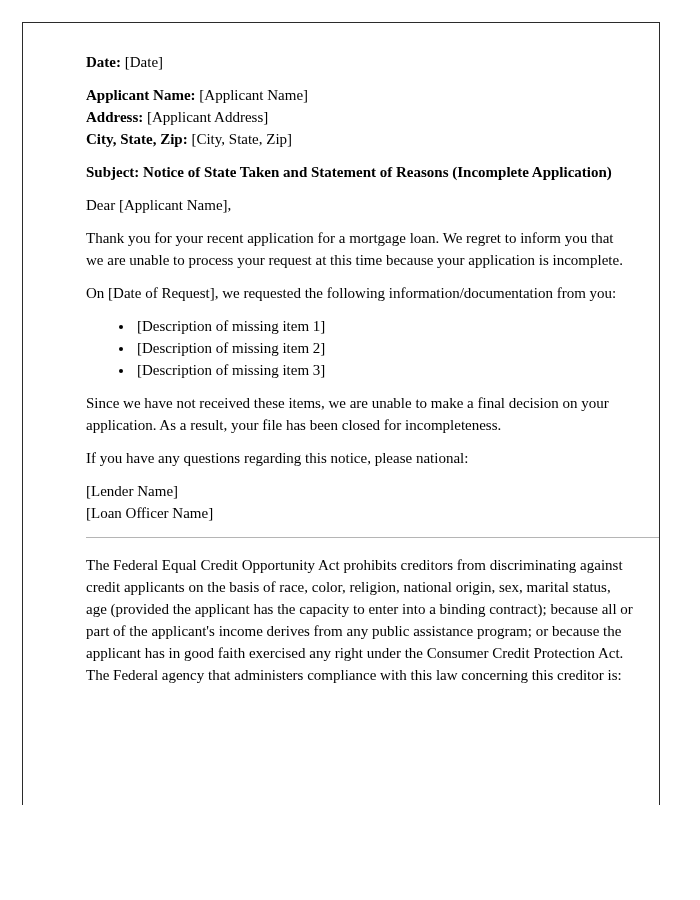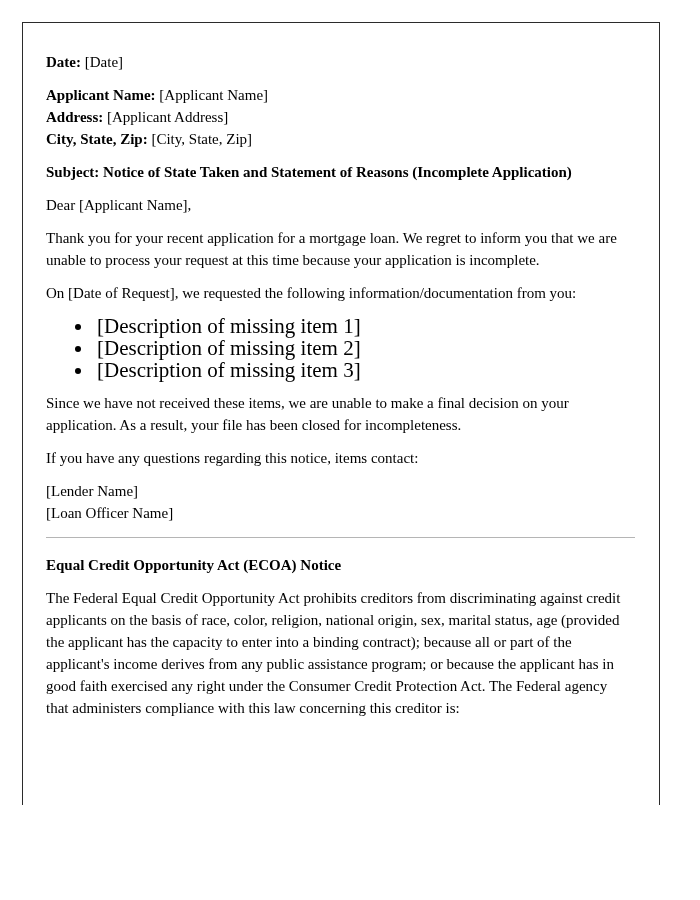--- a/index.html
+++ b/index.html
@@ -20,20 +20,21 @@
     position: absolute;
     left: 22px;
     top: 22px;
     width: 638px;
     height: 783px;
     border: 1.5px solid #2b2b2b;
     border-bottom: none;
     box-sizing: border-box;
     background: #ffffff;
     overflow: hidden;
+    padding-left: 40px;
   }
 
   .content {
     padding: 28px 26px 0 23px;
     box-sizing: border-box;
   }
 
   p, .line, h2 {
     margin: 0;
     font-size: 15px;
@@ -64,21 +65,21 @@
     font-weight: bold;
     margin-bottom: 11px;
   }
 
   ul.missing-items {
     margin: 0 0 11px 0;
     padding-left: 48px;
     list-style-type: disc;
   }
   ul.missing-items li {
-    font-size: 21px;
+    font-size: 15px;
     line-height: 22px;
     padding-left: 3px;
   }
 
   hr.divider {
     border: none;
     border-top: 1px solid #b5b5b5;
     margin: 13px 0 16px 0;
     width: 589px;
   }
@@ -106,28 +107,27 @@
     <p class="para">On [Date of Request], we requested the following information/documentation from you:</p>
 
     <ul class="missing-items">
       <li>[Description of missing item 1]</li>
       <li>[Description of missing item 2]</li>
       <li>[Description of missing item 3]</li>
     </ul>
 
     <p class="para">Since we have not received these items, we are unable to make a final decision on your application. As a result, your file has been closed for incompleteness.</p>
 
-    <p class="para">If you have any questions regarding this notice, items contact:</p>
+    <p class="para">If you have any questions regarding this notice, please national:</p>
 
     <div class="block">
       <div class="line">[Lender Name]</div>
       <div class="line">[Loan Officer Name]</div>
     </div>
 
     <hr class="divider">
 
-    <h2 class="section-heading">Equal Credit Opportunity Act (ECOA) Notice</h2>
 
     <p class="para">The Federal Equal Credit Opportunity Act prohibits creditors from discriminating against credit applicants on the basis of race, color, religion, national origin, sex, marital status, age (provided the applicant has the capacity to enter into a binding contract); because all or part of the applicant's income derives from any public assistance program; or because the applicant has in good faith exercised any right under the Consumer Credit Protection Act. The Federal agency that administers compliance with this law concerning this creditor is:</p>
 
 
   </div>
 </div>
 
 </body></html>

